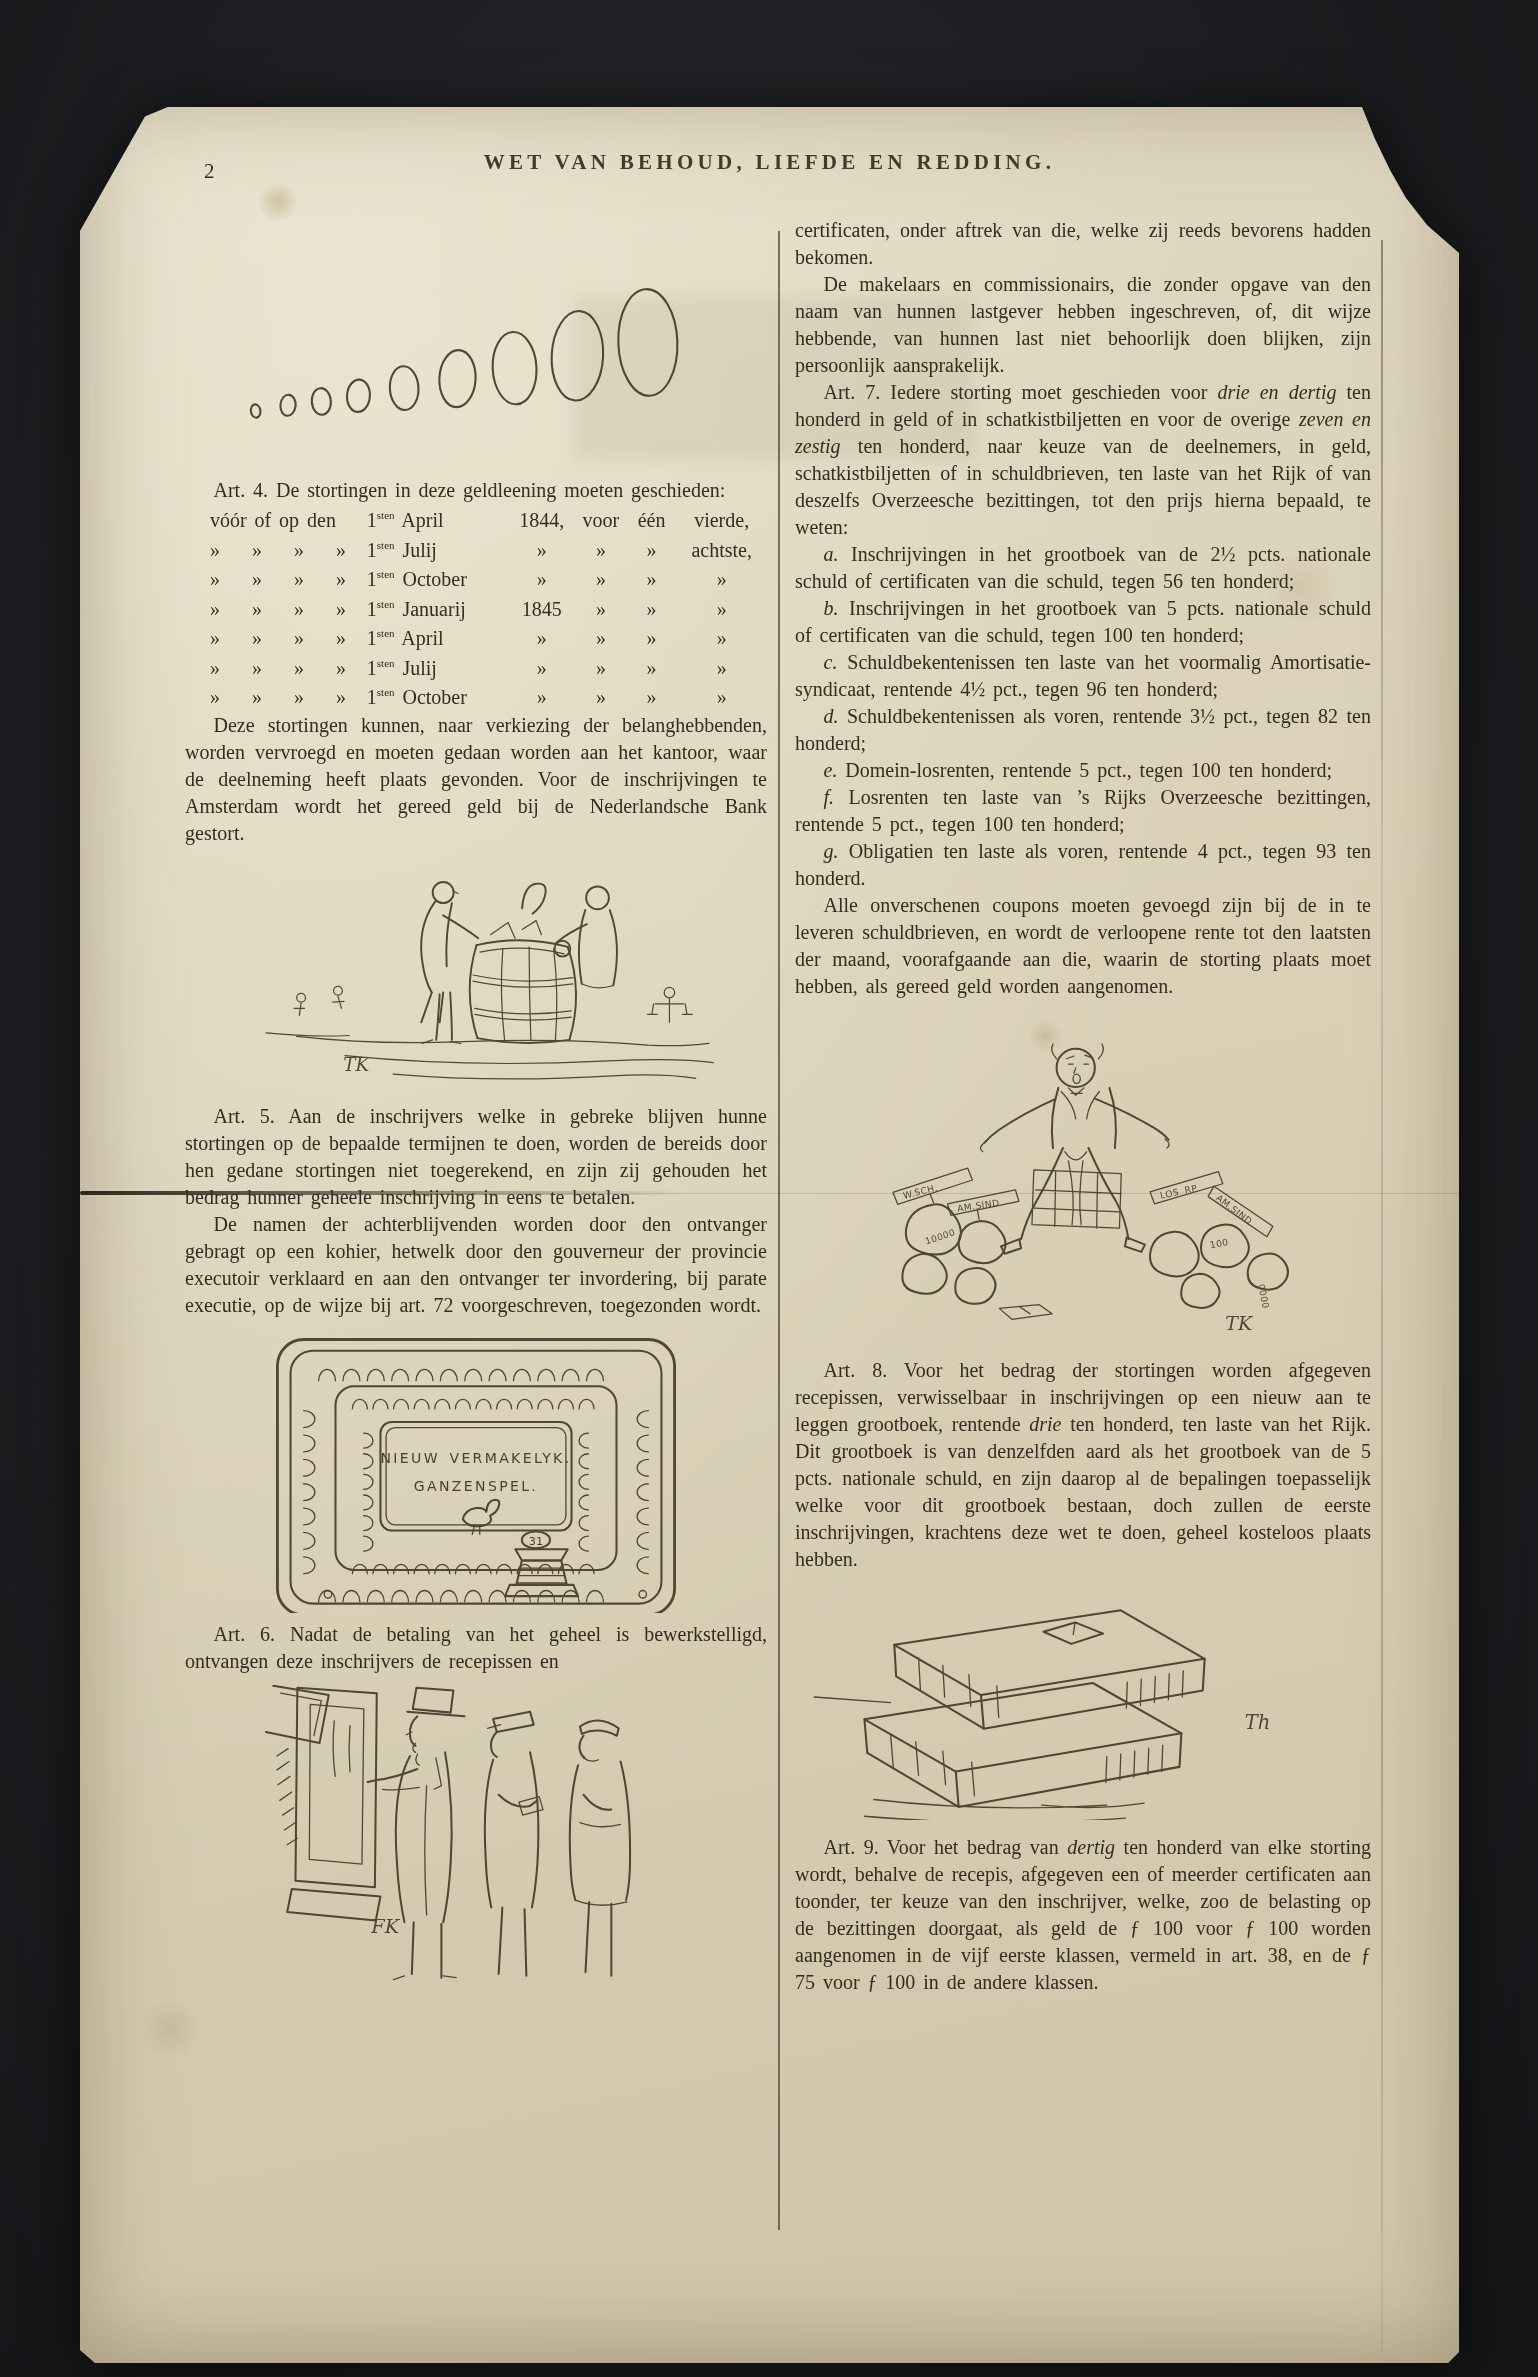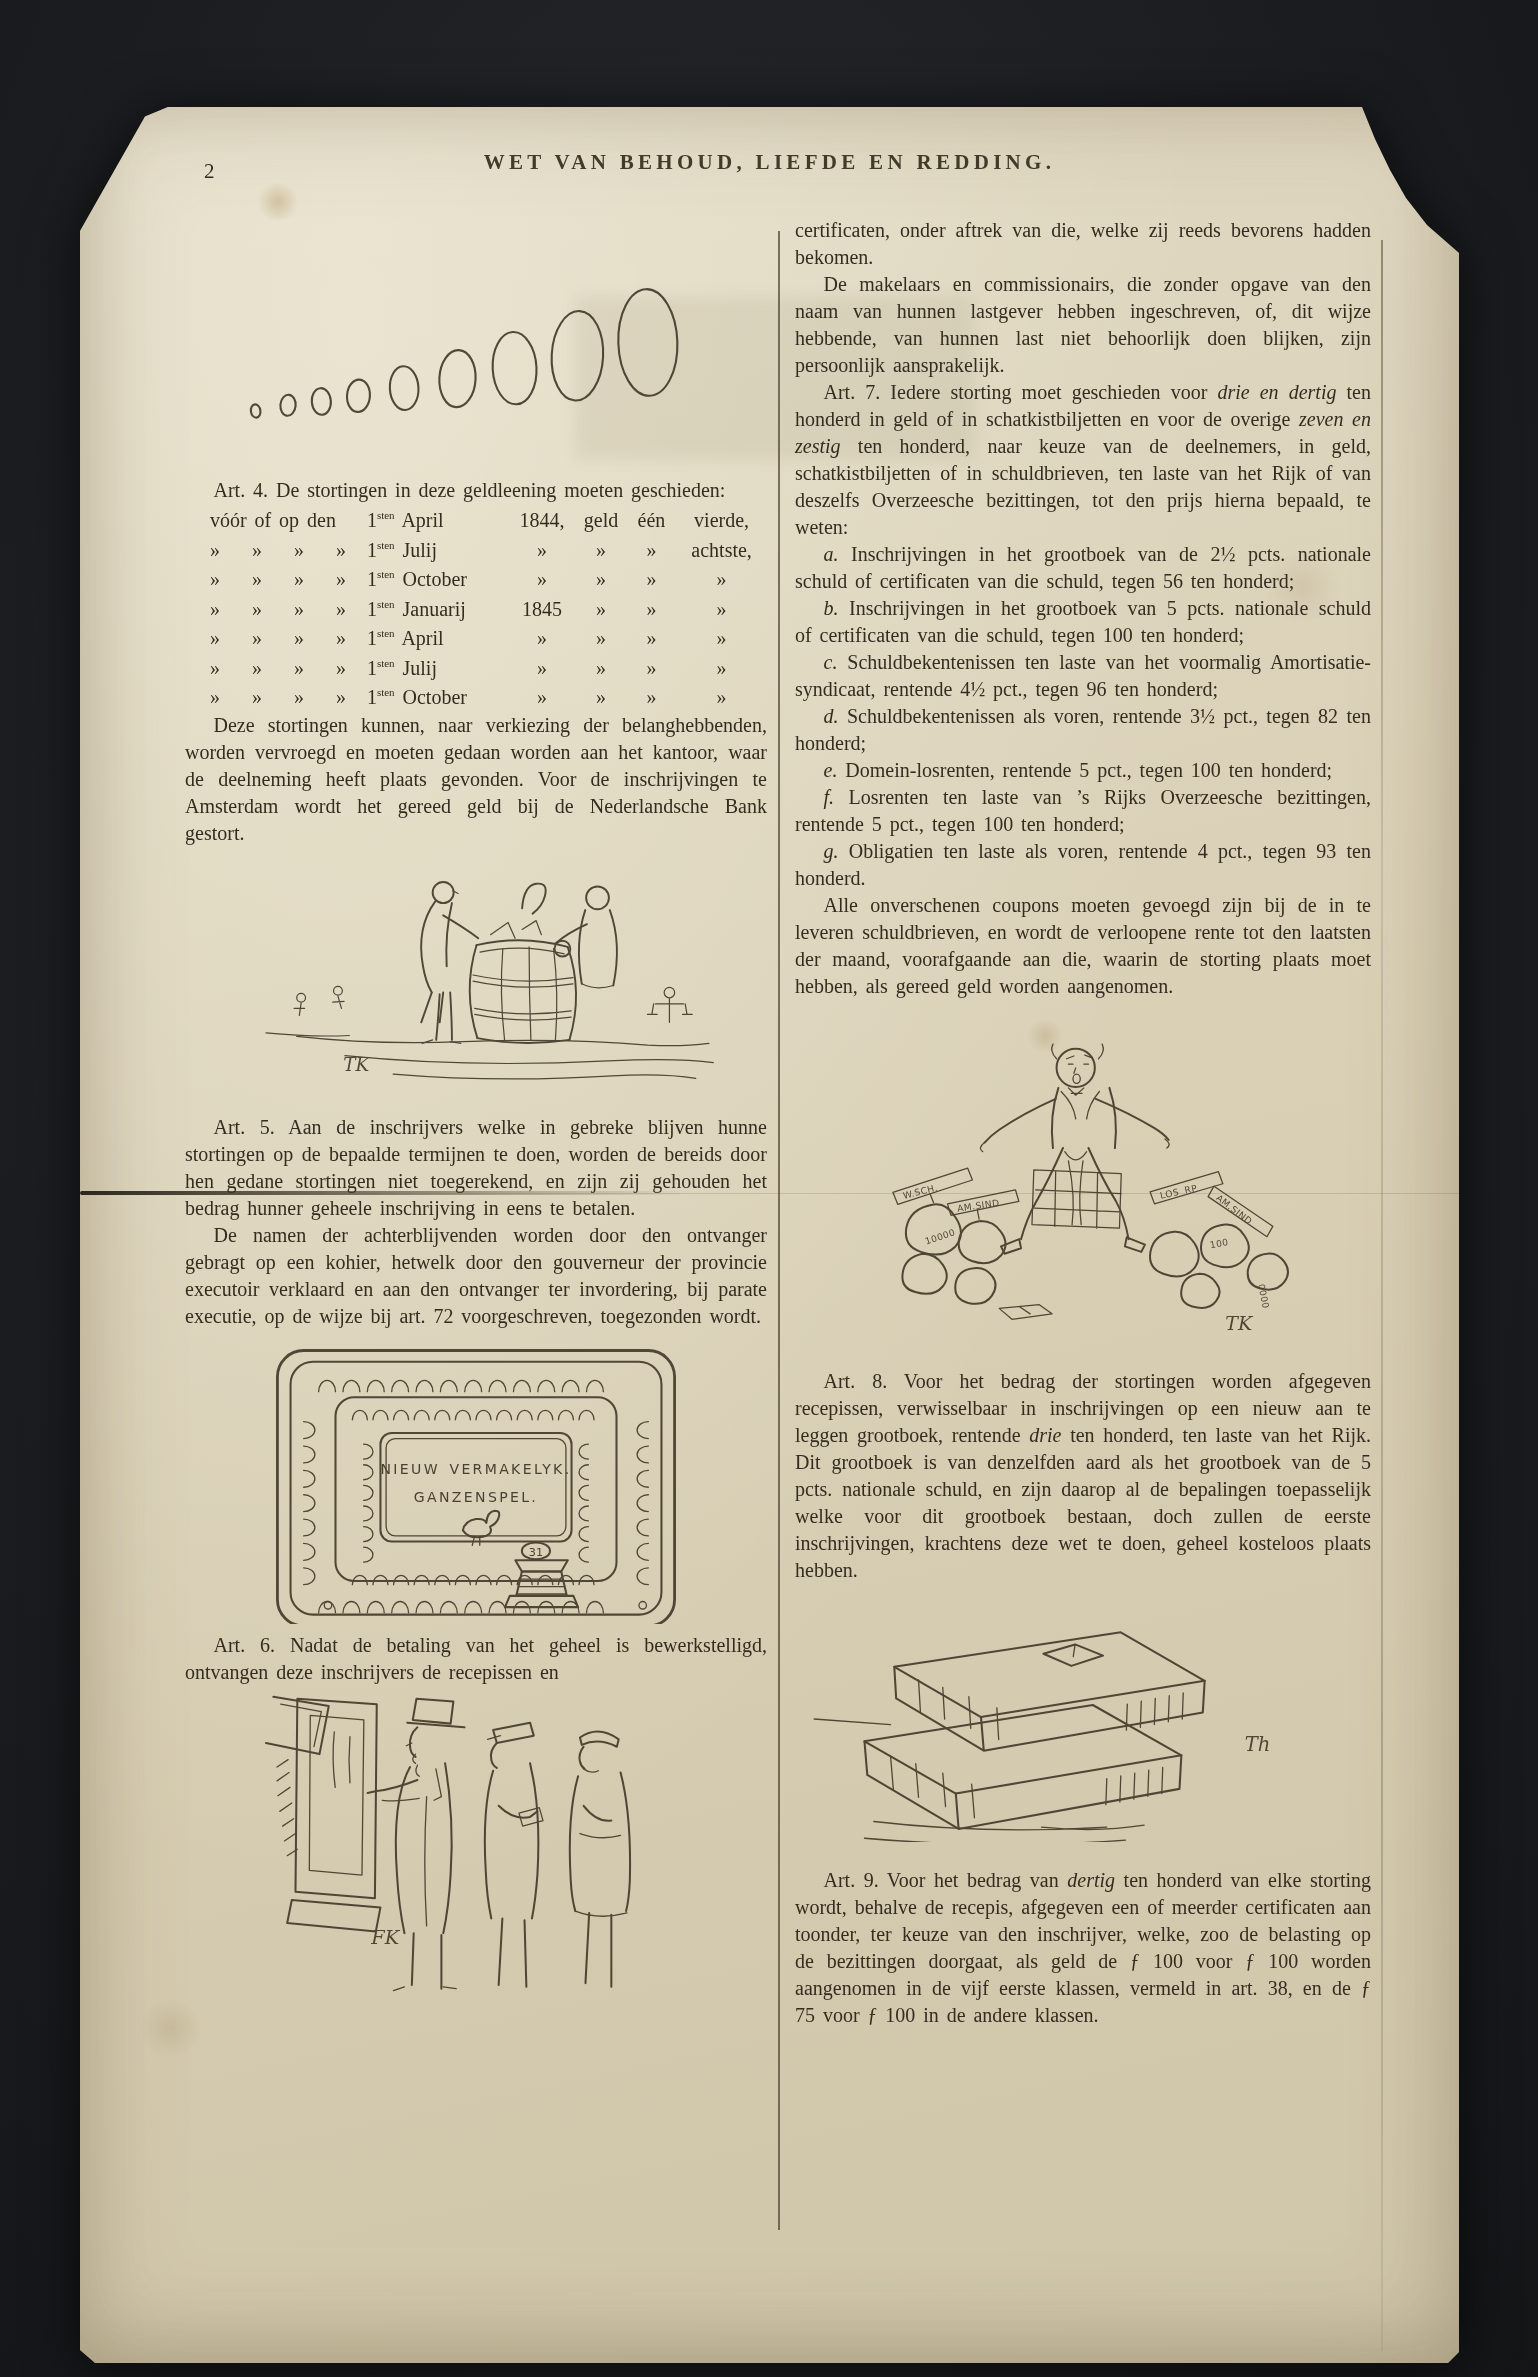--- a/index.html
+++ b/index.html
@@ -26,21 +26,21 @@
   .page-num{position:absolute;left:124px;top:52px;font-size:21px;}
   .page-title{position:absolute;left:0;top:43px;width:100%;text-align:center;
     font-size:21px;font-weight:bold;letter-spacing:4.3px;color:#443a29;}
   .divider{position:absolute;left:698px;top:124px;width:1.9px;height:1999px;background:#4e4433;opacity:.72;}
   .col{position:absolute;top:110px;font-size:20px;line-height:27px;word-spacing:2.9px;}
   .col-left{left:105px;width:582px;}
   .col-right{left:715px;width:576px;}
   .para{margin:0;text-align:justify;}
   .ind{text-indent:28.5px;}
   .it{font-style:italic;}
-  .mt8{margin-top:7.6px;} .mt10{margin-top:9.5px;} .mt12{margin-top:25px;}
+  .mt8{margin-top:7.6px;} .mt10{margin-top:9.5px;} .mt12{margin-top:14px;}
   .mt14{margin-top:13.3px;} .mt16{margin-top:15px;} .mt30{margin-top:45px;} .mt36{margin-top:34px;}
   .illus{display:flex;justify-content:center;}
   svg.sketch{stroke:#453b2b;fill:none;stroke-width:2.2;stroke-linecap:round;stroke-linejoin:round;opacity:.92;}
   svg.sketch .thin{stroke-width:1.4;}
   svg.sketch .thick{stroke-width:3;}
   .sig{font-family:"DejaVu Serif", serif;font-size:21px;font-style:italic;fill:#453b2b;stroke:none;}
   .lbl{font-family:"DejaVu Sans", sans-serif;font-size:10px;fill:#453b2b;stroke:none;letter-spacing:.5px;}
   .board-text{font-family:"DejaVu Sans", sans-serif;font-size:15px;letter-spacing:2.5px;
     fill:#3d3426;stroke:none;text-anchor:middle;}
   .tile-num{font-family:"DejaVu Sans", sans-serif;font-size:12px;fill:#3d3426;stroke:none;text-anchor:middle;}
@@ -100,21 +100,21 @@
       </div>
 
       <p class="para ind mt30">Art. 4. De stortingen in deze geldleening moeten geschieden:</p>
 
       <table class="schedule">
         <tbody>
               <tr>
           <td class="sc1">vóór of op den</td>
           <td class="sc2"><span>1</span><sup>sten</sup> <span>April</span></td>
           <td class="sc3">1844,</td>
-          <td class="sc4">geld</td>
+          <td class="sc4">voor</td>
           <td class="sc5">één</td>
           <td class="sc6">vierde,</td>
         </tr>
         <tr>
           <td class="sc1 gm">» » » »</td>
           <td class="sc2"><span>1</span><sup>sten</sup> <span>Julij</span></td>
           <td class="sc3">»</td>
           <td class="sc4">»</td>
           <td class="sc5">»</td>
           <td class="sc6">achtste,</td>

